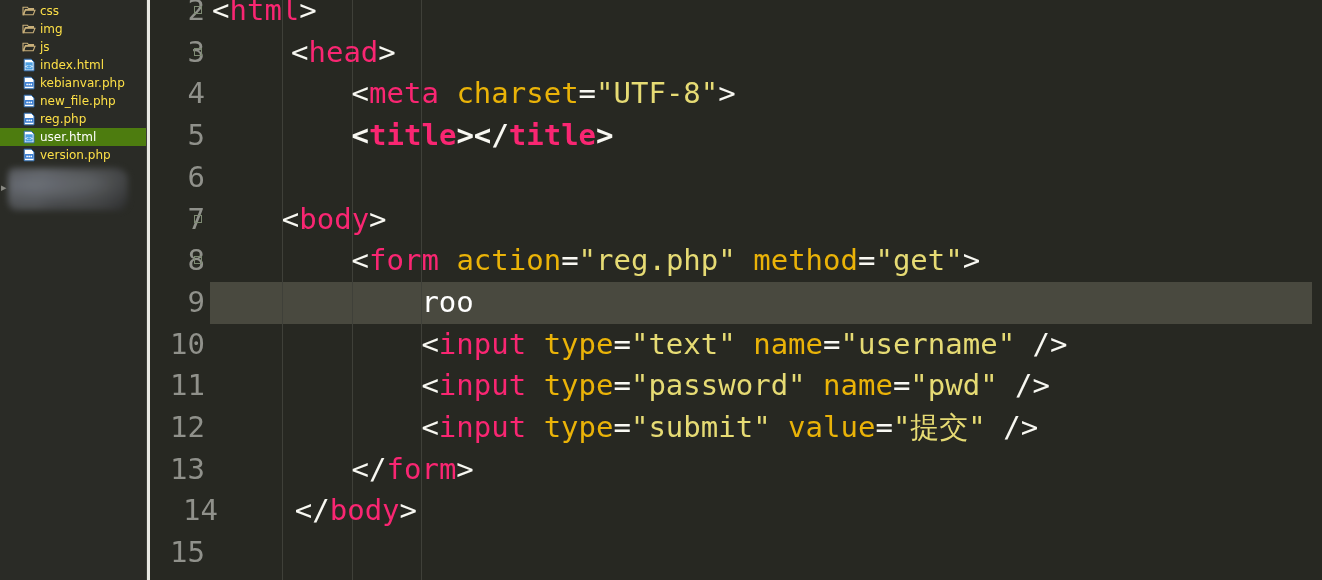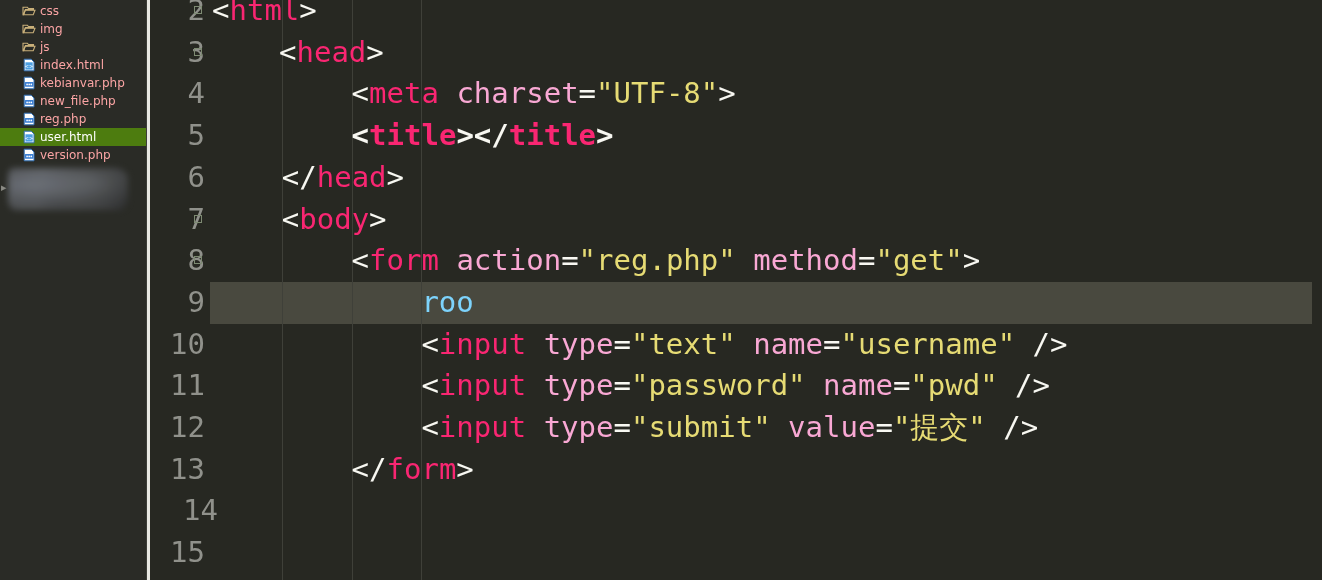--- a/index.html
+++ b/index.html
@@ -41,21 +41,21 @@
     padding-left: 22px;
     box-sizing: border-box;
     white-space: nowrap;
   }
   .file-row.selected {
     background: #4d7c0f;
   }
   .file-label {
     font-family: "DejaVu Sans", sans-serif;
     font-size: 12px;
-    color: #fca5a5;
+    color: #fde047;
     letter-spacing: 0px;
     line-height: 18px;
   }
   .file-row.selected .file-label {
     color: #ffffff;
   }
   .ficon {
     width: 14px;
     height: 14px;
     margin-right: 4px;
@@ -168,24 +168,24 @@
   .guide {
     position: absolute;
     width: 1px;
     background: #3f4039;
     z-index: 1;
   }
 
   
   .t-punct  { color: #f8f8f2; }
   .t-tag    { color: #f92672; }
-  .t-attr   { color: #f9a8d4; }
+  .t-attr   { color: #eab308; }
   .t-str    { color: #e6db74; }
   .t-eq     { color: #f8f8f2; }
-  .t-text   { color: #7dd3fc; }
+  .t-text   { color: #ffffff; }
 </style>
 </head>
 <body>
 
 <div class="app">
 
   <div class="sidebar">
     <div class="file-list" id="file-list">
         <div class="file-row">
           <span class="ficon">
@@ -290,30 +290,30 @@
     <div class="sidebar-divider"></div>
     <div class="sidebar-divider-inner"></div>
   </div>
 
   <div class="editor">
     <div class="code-layer" id="code-layer">
         <div class="guide" style="left: 131.8px; top: 0px; height: 580px;"></div>
         <div class="guide" style="left: 201.6px; top: 0px; height: 580px;"></div>
         <div class="guide" style="left: 271.4px; top: 0px; height: 580px;"></div>
         <div class="line" style="top: -10px; position: absolute; left: 0px; right: 0px;"><div class="gutter">2</div><div class="fold"></div><div class="code" style="left: 62px;"><span class="t-punct">&lt;</span><span class="t-tag">html</span><span class="t-punct">&gt;</span></div></div>
-        <div class="line" style="top: 31.7px; position: absolute; left: 0px; right: 0px;"><div class="gutter">3</div><div class="fold"></div><div class="code" style="left: 129px;"><span class="t-punct">&lt;</span><span class="t-tag">head</span><span class="t-punct">&gt;</span></div></div>
+        <div class="line" style="top: 31.7px; position: absolute; left: 0px; right: 0px;"><div class="gutter">3</div><div class="fold"></div><div class="code" style="left: 141px;"><span class="t-punct">&lt;</span><span class="t-tag">head</span><span class="t-punct">&gt;</span></div></div>
         <div class="line" style="top: 73.4px; position: absolute; left: 0px; right: 0px;"><div class="gutter">4</div><div class="code" style="left: 201.6px;"><span class="t-punct">&lt;</span><span class="t-tag">meta</span><span class="t-text"> </span><span class="t-attr">charset</span><span class="t-eq">=</span><span class="t-str">"UTF-8"</span><span class="t-punct">&gt;</span></div></div>
         <div class="line" style="top: 115.1px; position: absolute; left: 0px; right: 0px;"><div class="gutter">5</div><div class="code" style="left: 201.6px; font-weight: bold;"><span class="t-punct">&lt;</span><span class="t-tag">title</span><span class="t-punct">&gt;</span><span class="t-punct">&lt;/</span><span class="t-tag">title</span><span class="t-punct">&gt;</span></div></div>
-        <div class="line" style="top: 156.8px; position: absolute; left: 0px; right: 0px;"><div class="gutter">6</div><div class="code" style="left: 131.8px;"><span class="t-punct">&lt;/</span><span class="t-tag">head</span><span class="t-punct">&gt;</span></div></div>
+        <div class="line" style="top: 156.8px; position: absolute; left: 0px; right: 0px;"><div class="gutter">6</div></div>
         <div class="line" style="top: 198.5px; position: absolute; left: 0px; right: 0px;"><div class="gutter">7</div><div class="fold"></div><div class="code" style="left: 131.8px;"><span class="t-punct">&lt;</span><span class="t-tag">body</span><span class="t-punct">&gt;</span></div></div>
         <div class="line" style="top: 240.2px; position: absolute; left: 0px; right: 0px;"><div class="gutter">8</div><div class="fold"></div><div class="code" style="left: 201.6px;"><span class="t-punct">&lt;</span><span class="t-tag">form</span><span class="t-text"> </span><span class="t-attr">action</span><span class="t-eq">=</span><span class="t-str">"reg.php"</span><span class="t-text"> </span><span class="t-attr">method</span><span class="t-eq">=</span><span class="t-str">"get"</span><span class="t-punct">&gt;</span></div></div>
         <div class="line active" style="top: 281.9px; position: absolute; left: 0px; right: 0px;"><div class="linebg"></div><div class="gutter">9</div><div class="code" style="left: 271.4px;"><span class="t-text">roo</span></div></div>
         <div class="line" style="top: 323.6px; position: absolute; left: 0px; right: 0px;"><div class="gutter">10</div><div class="code" style="left: 271.4px;"><span class="t-punct">&lt;</span><span class="t-tag">input</span><span class="t-text"> </span><span class="t-attr">type</span><span class="t-eq">=</span><span class="t-str">"text"</span><span class="t-text"> </span><span class="t-attr">name</span><span class="t-eq">=</span><span class="t-str">"username"</span><span class="t-punct"> /&gt;</span></div></div>
         <div class="line" style="top: 365.3px; position: absolute; left: 0px; right: 0px;"><div class="gutter">11</div><div class="code" style="left: 271.4px;"><span class="t-punct">&lt;</span><span class="t-tag">input</span><span class="t-text"> </span><span class="t-attr">type</span><span class="t-eq">=</span><span class="t-str">"password"</span><span class="t-text"> </span><span class="t-attr">name</span><span class="t-eq">=</span><span class="t-str">"pwd"</span><span class="t-punct"> /&gt;</span></div></div>
         <div class="line" style="top: 407px; position: absolute; left: 0px; right: 0px;"><div class="gutter">12</div><div class="code" style="left: 271.4px;"><span class="t-punct">&lt;</span><span class="t-tag">input</span><span class="t-text"> </span><span class="t-attr">type</span><span class="t-eq">=</span><span class="t-str">"submit"</span><span class="t-text"> </span><span class="t-attr">value</span><span class="t-eq">=</span><span class="t-str">"提交"</span><span class="t-punct"> /&gt;</span></div></div>
         <div class="line" style="top: 448.7px; position: absolute; left: 0px; right: 0px;"><div class="gutter">13</div><div class="code" style="left: 201.6px;"><span class="t-punct">&lt;/</span><span class="t-tag">form</span><span class="t-punct">&gt;</span></div></div>
-        <div class="line" style="top: 490.4px; position: absolute; left: 13px; right: 0px;"><div class="gutter">14</div></div>
+        <div class="line" style="top: 490.4px; position: absolute; left: 13px; right: 0px;"><div class="gutter">14</div><div class="code" style="left: 131.8px;"><span class="t-punct">&lt;/</span><span class="t-tag">body</span><span class="t-punct">&gt;</span></div></div>
         <div class="line" style="top: 532.1px; position: absolute; left: 0px; right: 0px;"><div class="gutter">15</div><div class="code" style="left: 62px; margin-top: 40px;"><span class="t-punct">&lt;/</span><span class="t-tag">html</span><span class="t-punct">&gt;</span></div></div>
         <div class="line" style="top: 573.8px; position: absolute; left: 0px; right: 0px;"><div class="gutter">16</div><div class="code" style="left: 62px;"></div></div>
       </div>
   </div>
 
 </div>
 
 </body></html>

